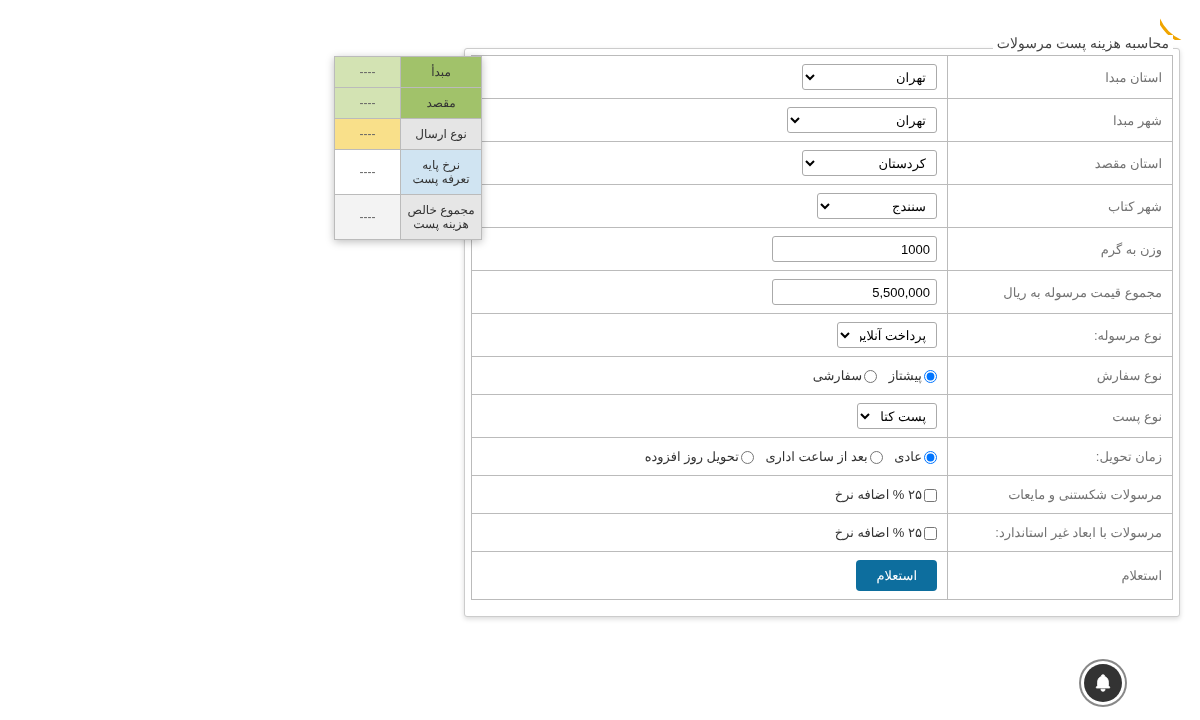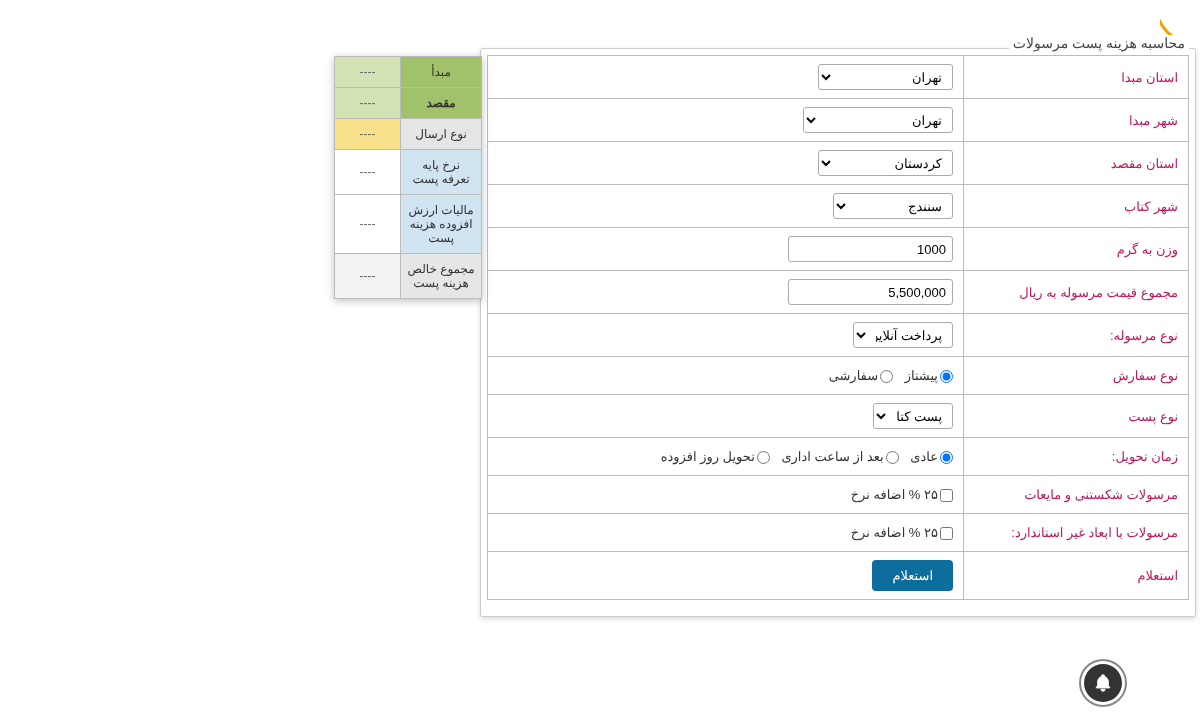--- a/index.html
+++ b/index.html
@@ -1,40 +1,40 @@
 <!DOCTYPE html>
 <html dir="rtl" lang="fa"><head>
 <meta charset="utf-8">
 <style>
 * { box-sizing: border-box; margin: 0; padding: 0; }
 body { font-family: Tahoma, Arial, sans-serif; font-size: 13px; background: #fff; direction: rtl; width: 1200px; height: 720px; position: relative; color: #333; }
 .corner-arc { position: absolute; top: 0; right: 0; width: 40px; height: 40px; overflow: hidden; }
 .corner-arc::before { content: ''; position: absolute; top: -40px; right: -40px; width: 80px; height: 80px; border: 3px solid #f0a500; border-radius: 50%; }
-.main-wrap { position: absolute; top: 48px; right: 4px; width: 716px; border: 1px solid #ccc; border-radius: 3px; box-shadow: 0 2px 5px rgba(0,0,0,0.15); padding: 6px 6px 16px 6px; background: #fff; }
+.main-wrap { position: absolute; top: 48px; right: 20px; width: 716px; border: 1px solid #ccc; border-radius: 3px; box-shadow: 0 2px 5px rgba(0,0,0,0.15); padding: 6px 6px 16px 6px; background: #fff; }
 fieldset { border: none; position: relative; }
 legend { position: absolute; top: -20px; right: 0; font-size: 14px; color: #444; background: #fff; padding: 0 4px; }
 .form-table { width: 100%; border-collapse: collapse; }
 .form-table td { border: 1px solid #bbb; padding: 8px 10px; vertical-align: middle; text-align: right; height: 38px; }
-.form-table td.label-col { width: 225px; color: #be185d; }
+.form-table td.label-col { width: 225px; color: #737373; }
 .form-table td.input-col { }
 .form-table select, .form-table input[type=text] { font-family: Tahoma, Arial, sans-serif; font-size: 13px; direction: rtl; text-align: right; border: 1px solid #aaa; border-radius: 3px; padding: 3px 6px; height: 26px; background: #fff; }
 .form-table select { width: 135px; }
 .form-table input[type=text] { width: 165px; text-align: right; direction: ltr; }
 .radio-row label { margin-left: 8px; font-size: 13px; cursor: pointer; }
 .radio-row input[type=radio] { vertical-align: middle; margin-left: 2px; }
 .check-row input[type=checkbox] { vertical-align: middle; margin-left: 2px; }
 .btn-submit { background: #0d6e9e; color: #fff; border: none; border-radius: 4px; padding: 8px 20px; font-family: Tahoma, Arial; font-size: 13px; cursor: pointer; }
 .result-box { position: absolute; top: 56px; left: 334px; width: 148px; background: #fff; box-shadow: 0 2px 8px rgba(0,0,0,0.25); }
 .result-table { width: 100%; border-collapse: collapse; }
 .result-table td { border: 1px solid #bbb; padding: 8px 6px; text-align: center; font-size: 12px; vertical-align: middle; }
 .result-table td.r-label { width: 55%; }
 .result-table td.r-val { background: #fff; color: #666; }
 .r-row-1 td.r-label { background: #a1c26a; text-align: center; }
 .r-row-1 td.r-val { background: #d3e3b3; }
-.r-row-2 td.r-label { background: #a1c26a; font-weight: bold; }
+.r-row-2 td.r-label { background: #a1c26a; }
 .r-row-2 td.r-val { background: #d3e3b3; }
 .r-row-3 td.r-label { background: #e5e5e5; }
 .r-row-3 td.r-val { background: #f9e08a; }
 .r-row-4 td.r-label { background: #d0e4f2; margin-left: 48px; }
 .r-row-4 td.r-val { background: #fff; }
 .r-row-5 td.r-label { background: #d0e4f2; }
 .r-row-5 td.r-val { background: #fff; }
 .r-row-6 td.r-label { background: #e6e6e6; }
 .r-row-6 td.r-val { background: #f3f3f3; }
 .notif-btn { position: absolute; bottom: 18px; right: 78px; width: 38px; height: 38px; border-radius: 50%; background: #333; display: flex; align-items: center; justify-content: center; box-shadow: 0 0 0 3px #fff, 0 0 0 5px #888; cursor: pointer; }
@@ -130,24 +130,20 @@
           <td class="r-val">----</td>
         </tr>
 <tr class="r-row-3">
           <td class="r-label">نوع ارسال</td>
           <td class="r-val">----</td>
         </tr>
 <tr class="r-row-4">
           <td class="r-label">نرخ پایه تعرفه پست</td>
           <td class="r-val">----</td>
         </tr>
-<tr class="r-row-5">
-          <td class="r-label">مالیات ارزش افزوده هزینه پست</td>
-          <td class="r-val">----</td>
-        </tr>
 <tr class="r-row-6">
           <td class="r-label">مجموع خالص هزینه پست</td>
           <td class="r-val">----</td>
         </tr>
 </tbody>
     </table>
 </div>
 
 <div class="notif-btn">
   <svg viewBox="0 0 24 24">

